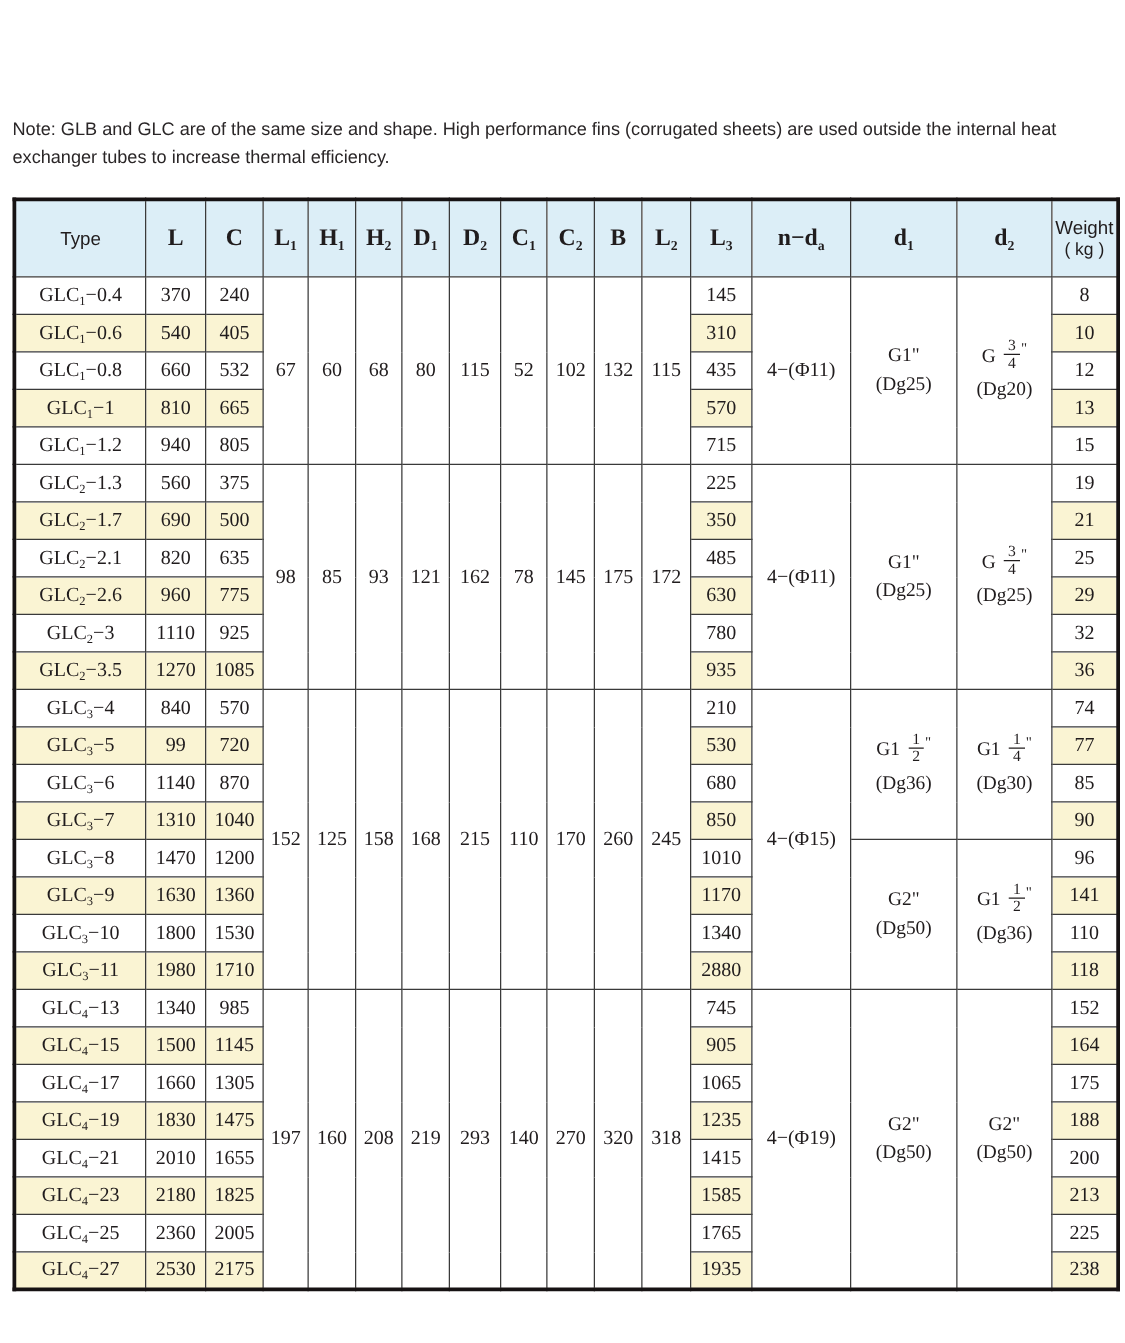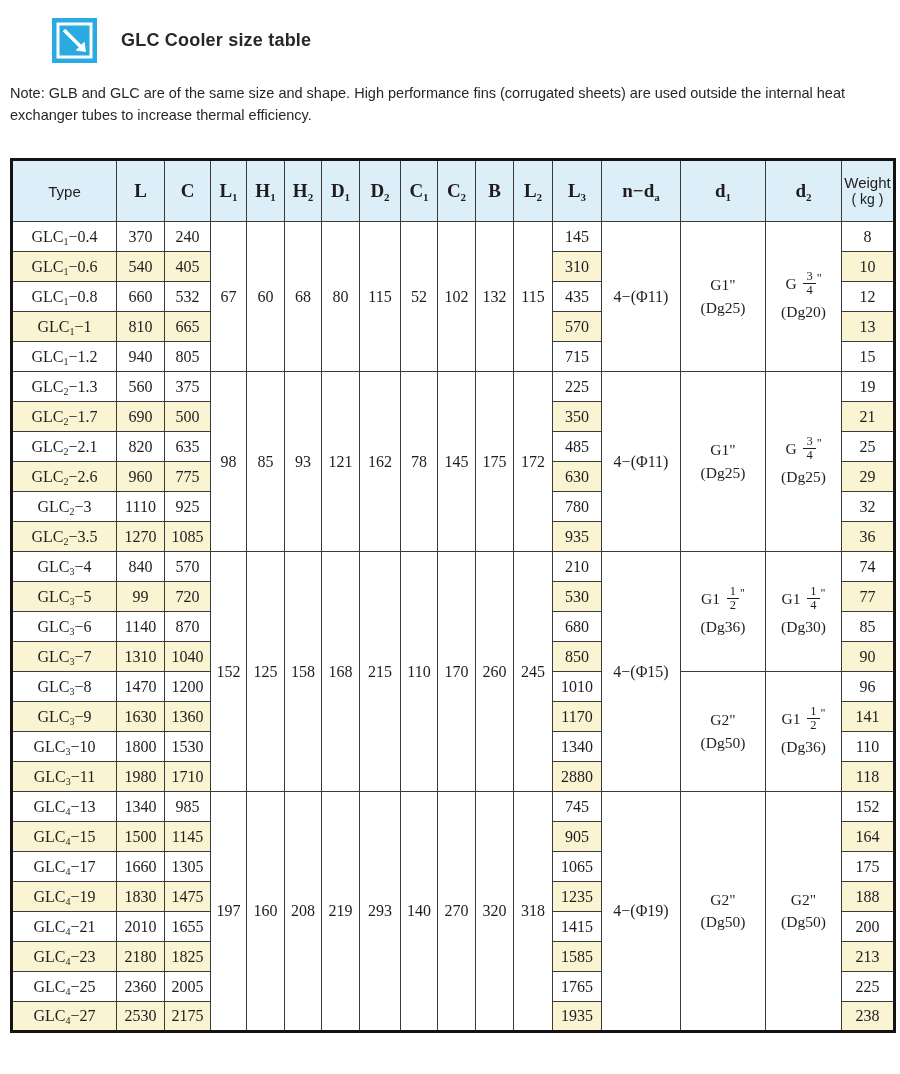--- a/index.html
+++ b/index.html
@@ -12,21 +12,21 @@
   }
   *{box-sizing:border-box;}
   html,body{margin:0;padding:0;background:#fff;}
   body{width:900px;font-family:"Liberation Sans",sans-serif;color:var(--ink);}
   .page{position:relative;width:900px;height:1074px;background:#fff;overflow:hidden;}
 
   .title-row{position:absolute;top:18px;left:52px;display:flex;align-items:center;}
   .title-icon{width:45px;height:45px;display:block;}
   .page-title{margin:0 0 0 24px;font-size:18px;font-weight:bold;color:#2a2627;letter-spacing:.2px;}
 
-  .note{position:absolute;top:82px;left:10px;width:882px;margin:0;
+  .note{position:absolute;top:93px;left:10px;width:882px;margin:0;
         font-size:14.5px;line-height:1.52;color:#2a2627;}
 
   table.size-table{position:absolute;top:158px;left:10px;border-collapse:collapse;
         table-layout:fixed;border:3px solid #161213;padding-left:45px;}
   .size-table th,.size-table td{border:1px solid var(--grid);text-align:center;
         vertical-align:middle;padding:0;overflow:hidden;}
   .size-table thead th{background:var(--header-bg);height:62px;
         font-family:"Liberation Serif",serif;font-size:19px;font-weight:bold;color:#201c1d;}
   .size-table thead th.word{font-family:"Liberation Sans",sans-serif;
         font-size:15px;font-weight:normal;}
@@ -42,29 +42,20 @@
   .frac{display:inline-block;vertical-align:middle;font-size:12.5px;line-height:1.1;margin:0 1px 3px 3px;}
   .frac .num{display:block;border-bottom:1px solid #201c1d;padding:0 3px;}
   .frac .den{display:block;}
   .inch{font-size:12px;vertical-align:7px;}
 </style>
 </head>
 <body>
 
 <div class="page">
 
-  <div class="title-row">
-    <svg class="title-icon" viewBox="0 0 45 45">
-      <rect x="0" y="0" width="45" height="45" fill="#29abe2"></rect>
-      <rect x="6" y="6" width="33" height="33" fill="none" stroke="#ffffff" stroke-width="3"></rect>
-      <line x1="12" y1="12" x2="29" y2="29" stroke="#ffffff" stroke-width="3.6"></line>
-      <polygon points="34,34 32.5,23.5 23.5,32.5" fill="#ffffff"></polygon>
-    </svg>
-    <h1 class="page-title">GLC Cooler size table</h1>
-  </div>
 
   <p class="note">Note: GLB and GLC are of the same size and shape. High performance fins (corrugated sheets) are used outside the internal heat exchanger tubes to increase thermal efficiency.</p>
 
   <table class="size-table">
     <colgroup>
       <col style="width:105px">
         <col style="width:48px">
         <col style="width:46px">
       <col style="width:36px">
         <col style="width:38px">

